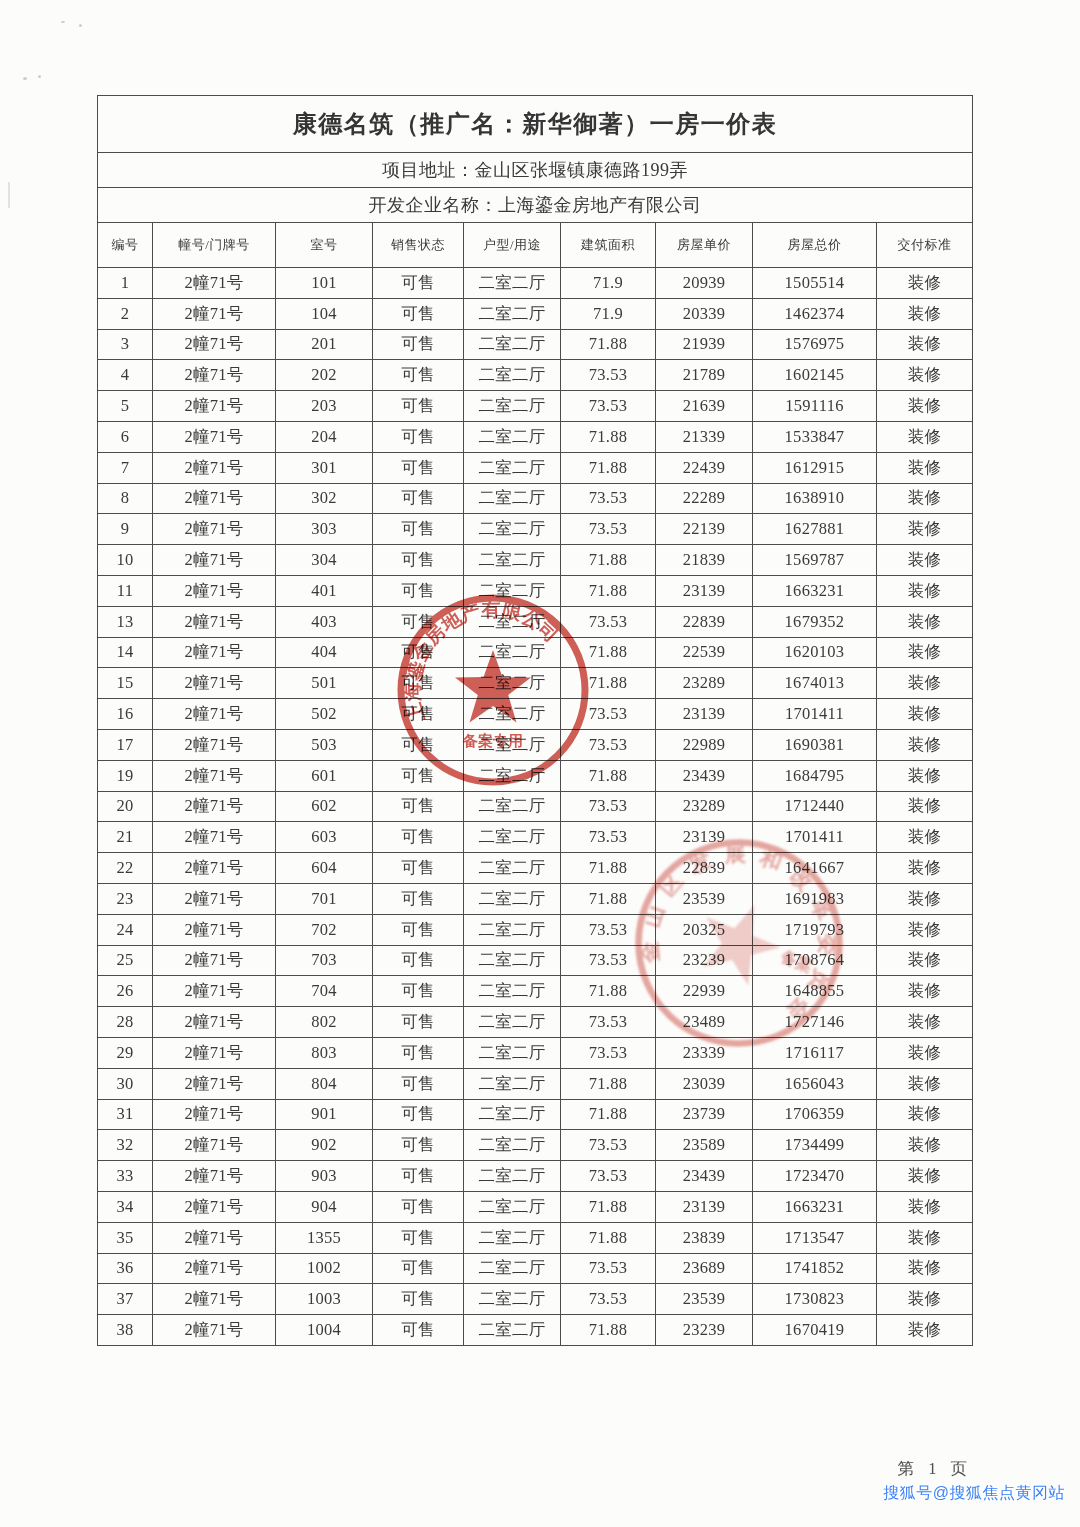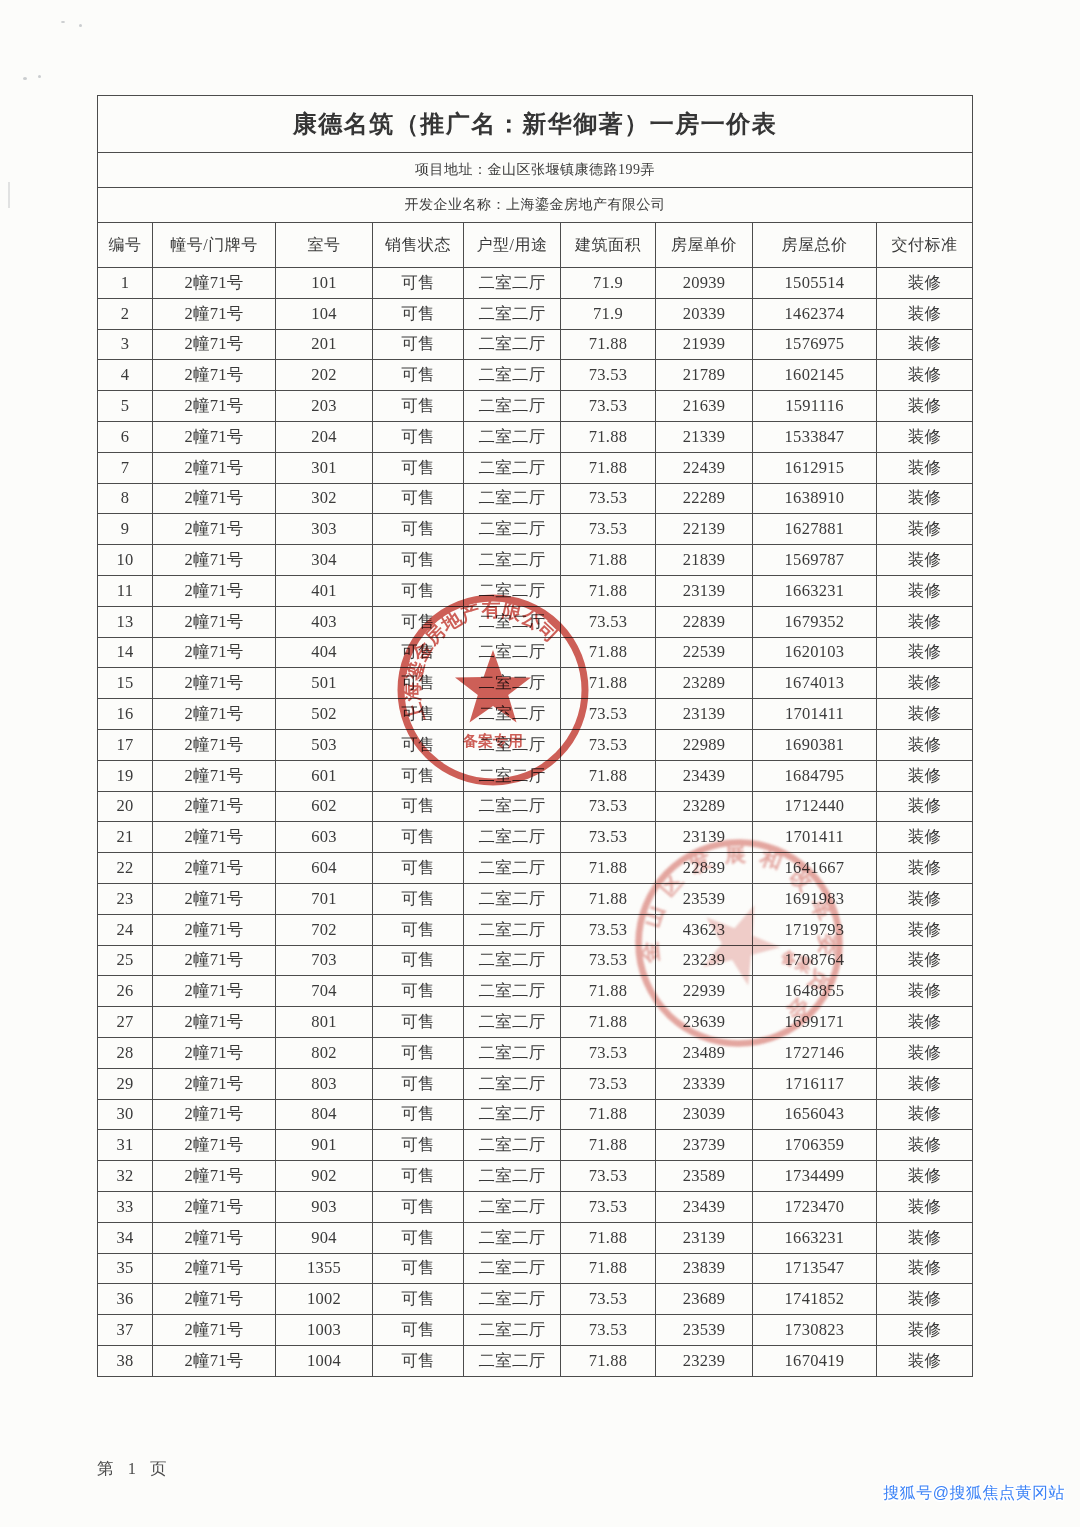--- a/index.html
+++ b/index.html
@@ -14,34 +14,34 @@
     position:absolute;left:97px;top:95px;width:875px;
     border-collapse:collapse;table-layout:fixed;
     background:transparent;
   }
   .price-table td,.price-table th{
     border:1.8px solid #4c4c4c;
     text-align:center;vertical-align:middle;
     font-weight:normal;padding:0;white-space:nowrap;overflow:hidden;
   }
   tr.r-title td{height:56px;font-size:24px;font-weight:bold;letter-spacing:1.5px;color:#353535;text-align:center;}
-  tr.r-sub td{height:34px;font-size:14px;letter-spacing:.5px;}
-  tr.r-head th{height:44px;font-size:16px;letter-spacing:.5px;}
+  tr.r-sub td{height:34px;font-size:18px;letter-spacing:.5px;}
+  tr.r-head th{height:44px;font-size:13px;letter-spacing:.5px;}
   tbody.data-section tr{height:30.8px;}
   tbody.data-section td{font-size:16.5px;letter-spacing:.3px;}
   
   .stamp{
     position:absolute;mix-blend-mode:multiply;pointer-events:none;
   }
   .stamp text{font-family:"Liberation Sans","DejaVu Sans",sans-serif;font-weight:bold;}
   .stamp-a{opacity:.85;filter:blur(.5px);}
   .stamp-b{opacity:.52;filter:blur(.8px);transform:rotate(22deg);}
   
   .page-footer{
-    position:absolute;left:97px;top:1458px;width:875px;text-align:left;
+    position:absolute;left:97px;top:1458px;width:875px;text-align:right;
     font-size:16.5px;letter-spacing:5px;color:#4d4d4d;
   }
   .watermark{
     position:absolute;right:15px;top:1483px;
     font-family:"Liberation Sans","DejaVu Sans",sans-serif;
     font-weight:normal;font-size:16px;letter-spacing:.5px;color:#3b82f6;
     text-shadow:-1.5px 0 #fff,1.5px 0 #fff,0 -1.5px #fff,0 1.5px #fff,
                 -1px -1px #fff,1px -1px #fff,-1px 1px #fff,1px 1px #fff;
   }
   
@@ -324,21 +324,21 @@
       <td>1691983</td>
       <td>装修</td>
     </tr>
       <tr>
       <td>24</td>
       <td>2幢71号</td>
       <td>702</td>
       <td>可售</td>
       <td>二室二厅</td>
       <td>73.53</td>
-      <td>43623</td>
+      <td>20325</td>
       <td>1719793</td>
       <td>装修</td>
     </tr>
       <tr>
       <td>25</td>
       <td>2幢71号</td>
       <td>703</td>
       <td>可售</td>
       <td>二室二厅</td>
       <td>73.53</td>
@@ -348,31 +348,20 @@
     </tr>
       <tr>
       <td>26</td>
       <td>2幢71号</td>
       <td>704</td>
       <td>可售</td>
       <td>二室二厅</td>
       <td>71.88</td>
       <td>22939</td>
       <td>1648855</td>
-      <td>装修</td>
-    </tr>
-      <tr>
-      <td>27</td>
-      <td>2幢71号</td>
-      <td>801</td>
-      <td>可售</td>
-      <td>二室二厅</td>
-      <td>71.88</td>
-      <td>23639</td>
-      <td>1699171</td>
       <td>装修</td>
     </tr>
       <tr>
       <td>28</td>
       <td>2幢71号</td>
       <td>802</td>
       <td>可售</td>
       <td>二室二厅</td>
       <td>73.53</td>
       <td>23489</td>

